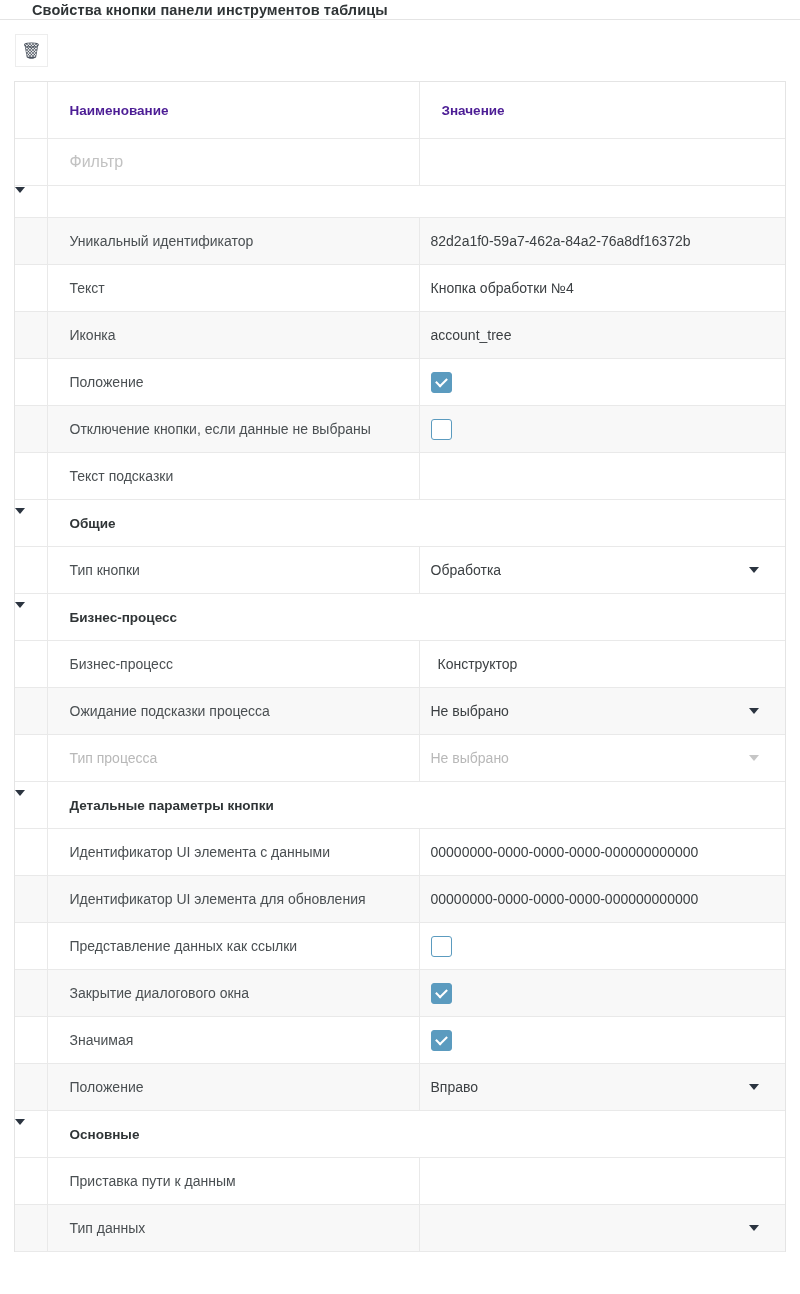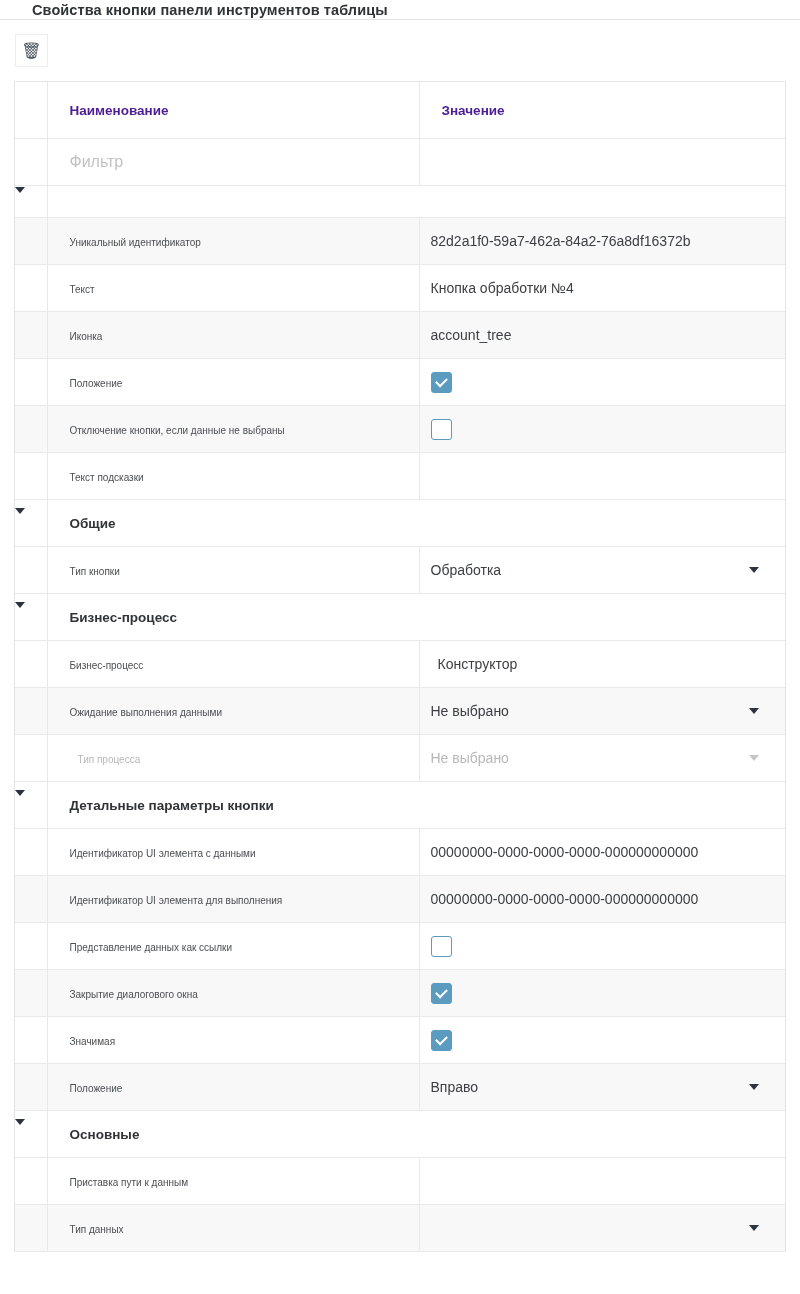--- a/index.html
+++ b/index.html
@@ -136,25 +136,25 @@
   tr.data-row.shade td { background: #f8f8f8; }
   tr.data-row.plain td { background: #ffffff; }
   tr.data-row td.d-exp  { border-right: 1px solid #e9e9e9; }
   tr.data-row td.d-name {
     padding-left: 22px;
     border-right: 1px solid #e9e9e9;
   }
   tr.data-row td.d-val  { padding-left: 11px; }
 
   .prop-name {
-    font-size: 10px;
+    font-size: 14px;
     color: #4a4f52;
     white-space: nowrap;
   }
-  .prop-name.disabled { color: #b8b8b8; margin-left: 8px; }
+  .prop-name.disabled { color: #b8b8b8; }
 
   .val-wrap {
     display: flex;
     align-items: center;
     justify-content: space-between;
     padding-right: 26px;
   }
   .val-text {
     font-size: 14px;
     color: #3c4043;
@@ -338,21 +338,21 @@
           <td class="d-name"><span class="prop-name">Бизнес-процесс</span></td>
           <td class="d-val">
             <div class="val-wrap">
               <span class="val-text indent">Конструктор</span>
               <span class="empty-val"></span>
             </div>
           </td>
         </tr>
         <tr class="data-row shade">
           <td class="d-exp"></td>
-          <td class="d-name"><span class="prop-name">Ожидание выполнения данными</span></td>
+          <td class="d-name"><span class="prop-name">Ожидание подсказки процесса</span></td>
           <td class="d-val">
             <div class="val-wrap">
               <span class="val-text">Не выбрано</span>
               <span class="dd-caret"></span>
             </div>
           </td>
         </tr>
         <tr class="data-row plain">
           <td class="d-exp"></td>
           <td class="d-name"><span class="prop-name disabled">Тип процесса</span></td>
@@ -372,21 +372,21 @@
           <td class="d-name"><span class="prop-name">Идентификатор UI элемента с данными</span></td>
           <td class="d-val">
             <div class="val-wrap">
               <span class="val-text">00000000-0000-0000-0000-000000000000</span>
               <span class="empty-val"></span>
             </div>
           </td>
         </tr>
         <tr class="data-row shade">
           <td class="d-exp"></td>
-          <td class="d-name"><span class="prop-name">Идентификатор UI элемента для выполнения</span></td>
+          <td class="d-name"><span class="prop-name">Идентификатор UI элемента для обновления</span></td>
           <td class="d-val">
             <div class="val-wrap">
               <span class="val-text">00000000-0000-0000-0000-000000000000</span>
               <span class="empty-val"></span>
             </div>
           </td>
         </tr>
         <tr class="data-row plain">
           <td class="d-exp"></td>
           <td class="d-name"><span class="prop-name">Представление данных как ссылки</span></td>

